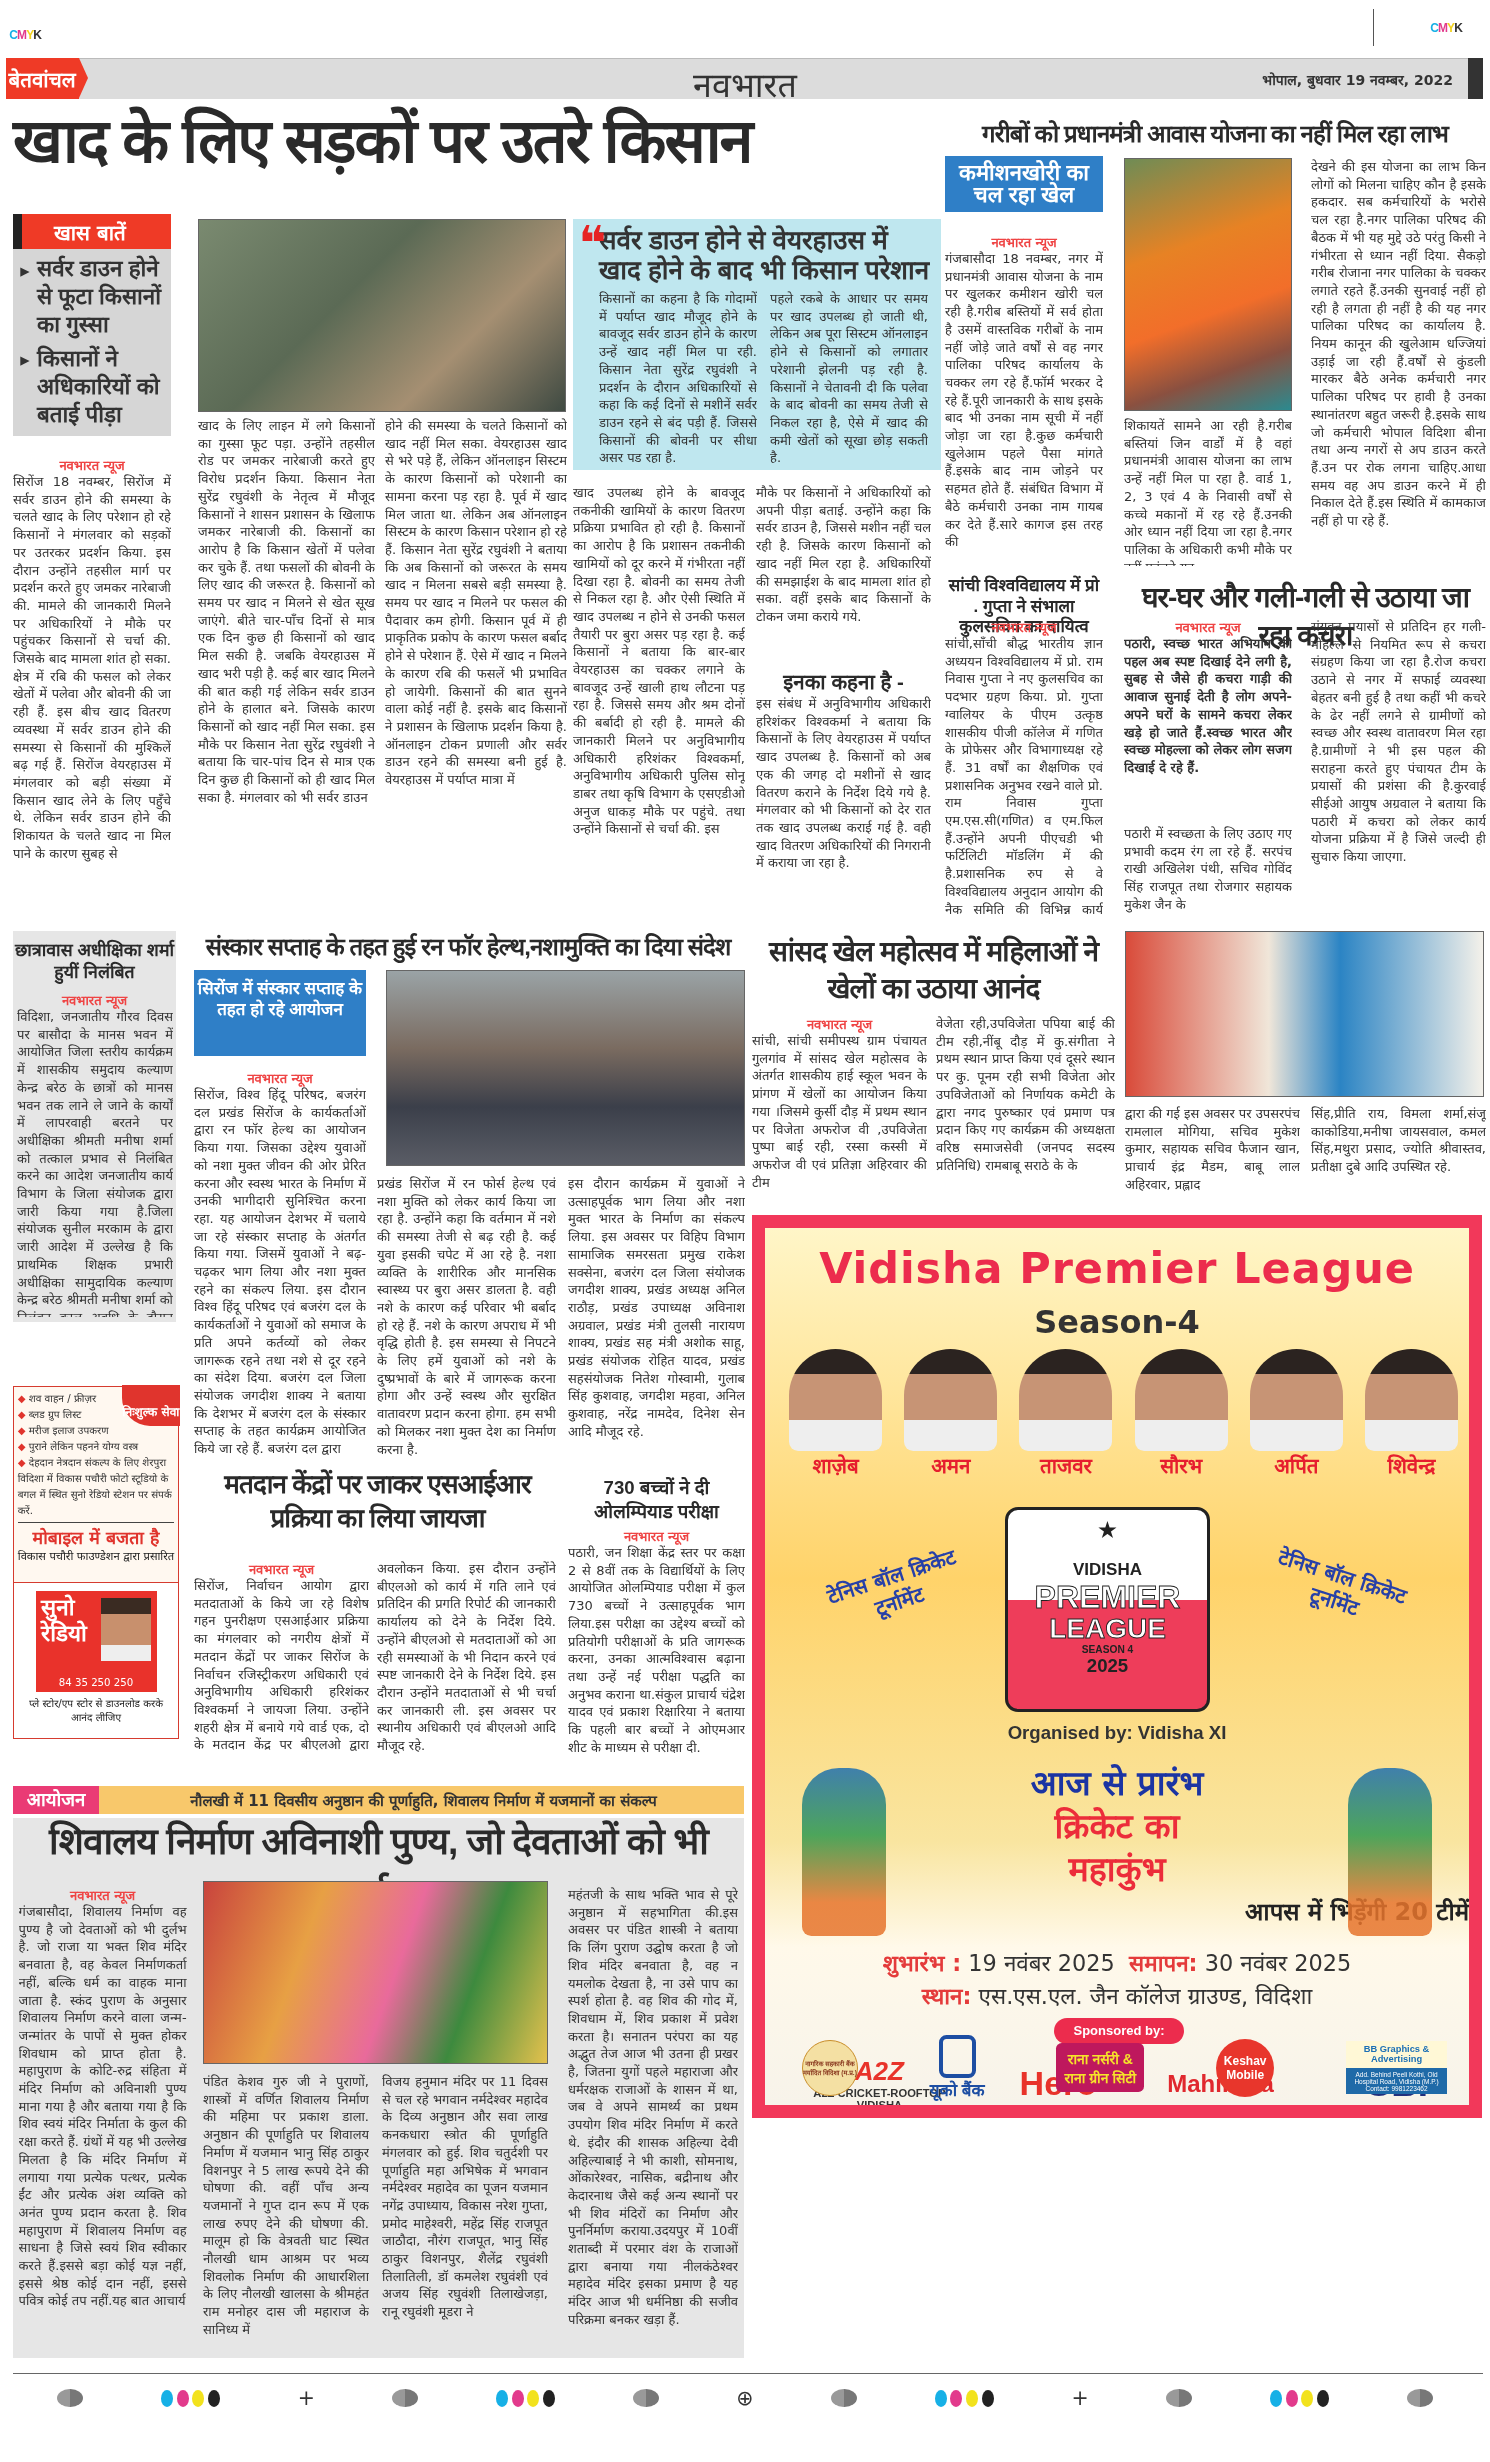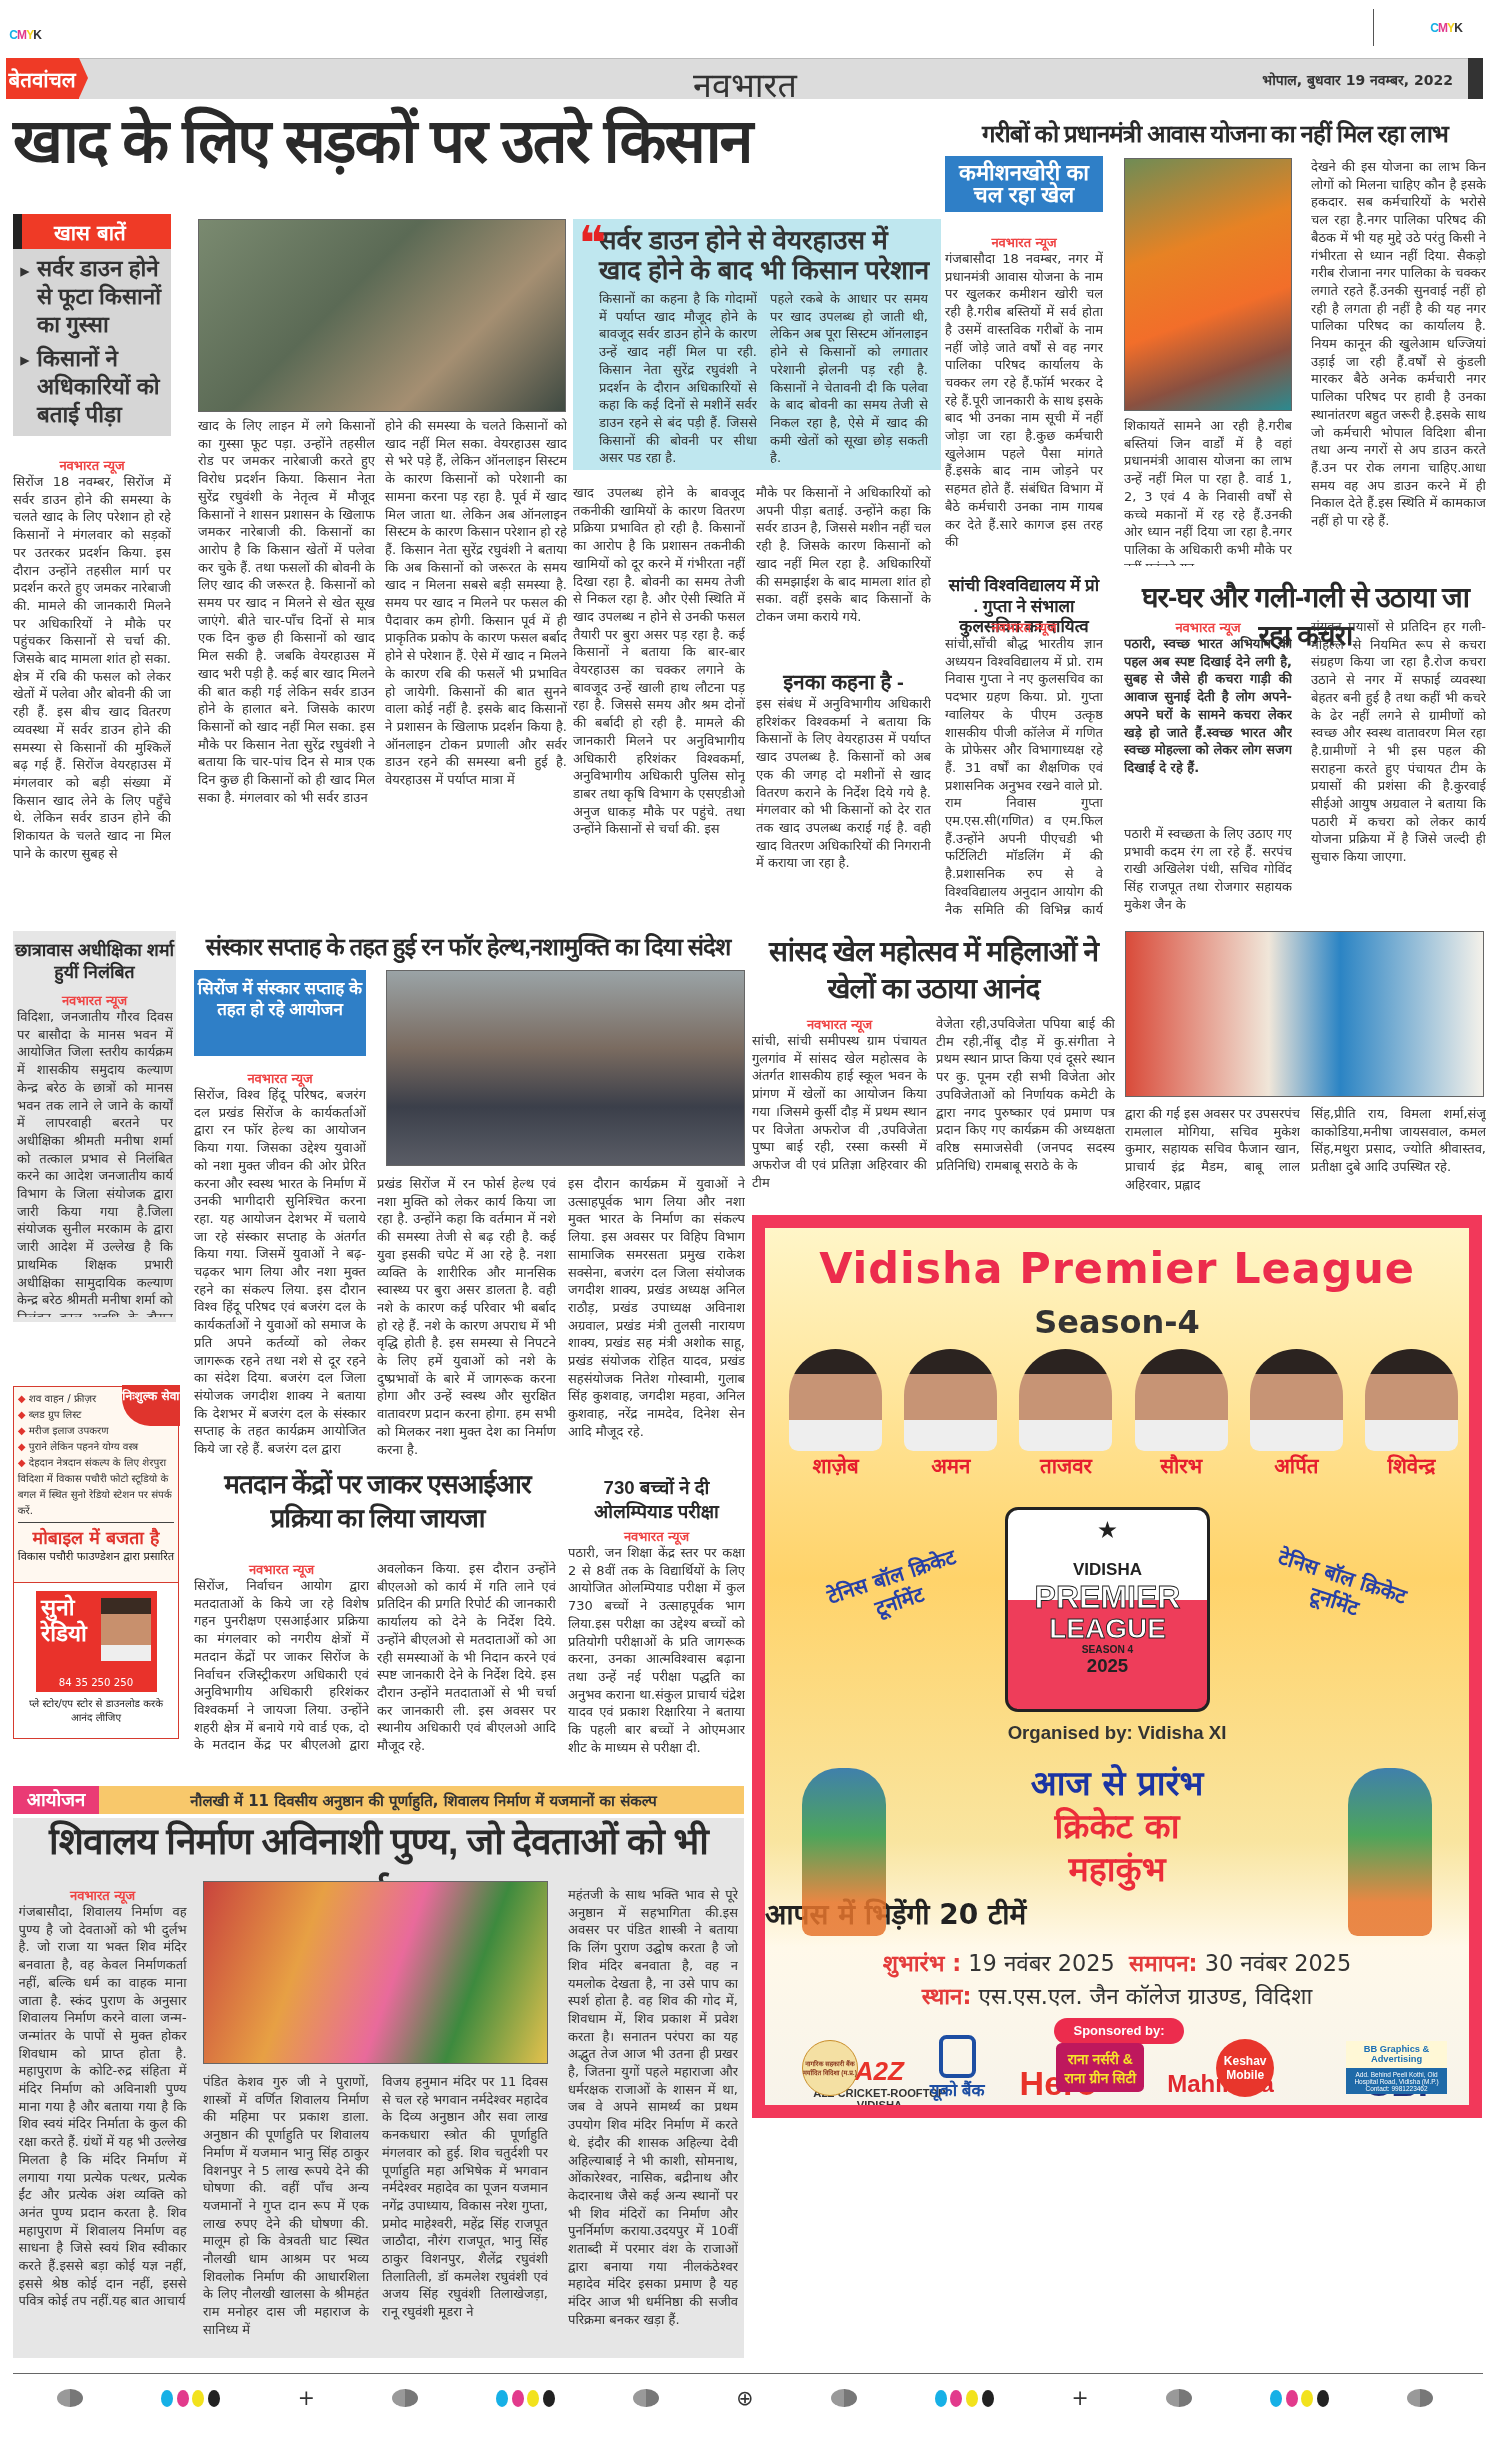--- a/index.html
+++ b/index.html
@@ -32,21 +32,21 @@
 .vpl-season{position:absolute;top:75px;width:100%;text-align:center;font-size:32px;font-weight:bold;color:#333}
 .players{position:absolute;top:121px;left:18.6px;width:680px;display:flex;justify-content:space-between}
 .player{width:104px;height:130px;position:relative}
 .player .face{width:93px;height:102px;margin:0 auto;border-radius:47px 47px 9.3px 9.3px;background:linear-gradient(#2b2320 0 25%,#c79475 25% 70%,#eee 70%)}
 .player .pname{position:absolute;bottom:0;width:100%;text-align:center;color:#e61e2e;font-size:20.5px;font-weight:bold}
 .logo-shield{position:absolute;left:240px;top:279px;width:205px;height:205px;background:linear-gradient(180deg,#fff 0 45%,#ee3d5a 45%);border:3.7px solid #222;border-radius:13px;text-align:center;color:#222;font-weight:bold;font-family:"Liberation Sans",sans-serif}
 .tennis{position:absolute;color:#2740a8;font-size:20.5px;font-weight:bold;line-height:26px;text-align:center}
 .org{position:absolute;top:494px;width:100%;text-align:center;font-size:18.6px;font-weight:bold;color:#333;font-family:"Liberation Sans",sans-serif}
 .aajse{position:absolute;top:531px;width:100%;text-align:center;font-size:34px;font-weight:bold;color:#1b34a3}
 .cricket-ka{position:absolute;top:577px;width:100%;text-align:center;font-size:34px;font-weight:bold;color:#ec2c3a;line-height:43px}
-.bhidengi{position:absolute;top:666px;width:100%;text-align:left;font-size:28px;font-weight:bold;color:#222}
+.bhidengi{position:absolute;top:666px;width:100%;text-align:right;font-size:24px;font-weight:bold;color:#222}
 .dates{position:absolute;top:719px;width:100%;text-align:center;font-size:22.4px;color:#333}
 .dates .r{color:#e43b3b;font-weight:bold}
 .venue{position:absolute;top:752px;width:100%;text-align:center;font-size:22.4px;color:#333}
 .sponsored{position:absolute;top:790px;left:289px;width:130px;height:26px;border-radius:13px;background:#ec2c4d;color:#fff;font-size:13px;font-weight:bold;text-align:center;line-height:26px;font-family:"Liberation Sans",sans-serif}
 .sp-row{position:absolute;left:9.3px;width:689px;display:flex;justify-content:space-around;align-items:center}
 .sp{font-weight:bold;font-family:"Liberation Sans",sans-serif;text-align:center}
 .regdots{display:flex;gap:3.7px}
 .regdots span{width:12px;height:17px;border-radius:50%}
 .grey-oval{width:26px;height:18.6px;border-radius:50%;background:linear-gradient(90deg,#999 50%,#777 50%)}
 .ayojan-bar{left:13px;top:1786px;width:731px;height:28px;background:#f8c86b}
@@ -107,21 +107,21 @@
 <div class="abs col-text" style="left:1124px;top:635px;width:168px;height:186px;font-weight:bold">पठारी, स्वच्छ भारत अभियान की पहल अब स्पष्ट दिखाई देने लगी है, सुबह से जैसे ही कचरा गाड़ी की आवाज सुनाई देती है लोग अपने-अपने घरों के सामने कचरा लेकर खड़े हो जाते हैं.स्वच्छ भारत और स्वच्छ मोहल्ला को लेकर लोग सजग दिखाई दे रहे हैं.</div>
 <div class="abs col-text" style="left:1124px;top:825px;width:168px;height:93px">पठारी में स्वच्छता के लिए उठाए गए प्रभावी कदम रंग ला रहे हैं. सरपंच राखी अखिलेश पंथी, सचिव गोविंद सिंह राजपूत तथा रोजगार सहायक मुकेश जैन के</div>
 <div class="abs col-text" style="left:1311px;top:618px;width:175px;height:300px">संयुक्त प्रयासों से प्रतिदिन हर गली-मोहल्ले से नियमित रूप से कचरा संग्रहण किया जा रहा है.रोज कचरा उठाने से नगर में सफाई व्यवस्था बेहतर बनी हुई है तथा कहीं भी कचरे के ढेर नहीं लगने से ग्रामीणों को स्वच्छ और स्वस्थ वातावरण मिल रहा है.ग्रामीणों ने भी इस पहल की सराहना करते हुए पंचायत टीम के प्रयासों की प्रशंसा की है.कुरवाई सीईओ आयुष अग्रवाल ने बताया कि पठारी में कचरा को लेकर कार्य योजना प्रक्रिया में है जिसे जल्दी ही सुचारु किया जाएगा.</div>
 
 <div class="abs greybox" style="left:13px;top:931px;width:163px;height:391px"></div>
 <div class="abs big-head" style="left:13px;top:939px;width:163px;font-size:17.7px;line-height:22.4px;letter-spacing:0;text-align:center">छात्रावास अधीक्षिका शर्मा हुयीं निलंबित</div>
 <div class="abs byline" style="left:13px;top:991px;width:163px">नवभारत न्यूज</div>
 <div class="abs col-text" style="left:17px;top:1008px;width:156px;height:309px">विदिशा, जनजातीय गौरव दिवस पर बासौदा के मानस भवन में आयोजित जिला स्तरीय कार्यक्रम में शासकीय समुदाय कल्याण केन्द्र बरेठ के छात्रों को मानस भवन तक लाने ले जाने के कार्यों में लापरवाही बरतने पर अधीक्षिका श्रीमती मनीषा शर्मा को तत्काल प्रभाव से निलंबित करने का आदेश जनजातीय कार्य विभाग के जिला संयोजक द्वारा जारी किया गया है.जिला संयोजक सुनील मरकाम के द्वारा जारी आदेश में उल्लेख है कि प्राथमिक शिक्षक प्रभारी अधीक्षिका सामुदायिक कल्याण केन्द्र बरेठ श्रीमती मनीषा शर्मा को निलंबन काल अवधि के दौरान नियमानुसार जीवन निर्वाह भत्ता की पात्रता होगी.</div>
 
 <div class="abs" style="left:13px;top:1386px;width:166px;height:197px;border:1.9px solid #d63b2f;background:#fff8f0;padding:3.7px">
-  <div style="position:absolute;right:-1.9px;top:-1.9px;width:58px;height:41px;background:#e0342d;color:#fff;font-size:12px;font-weight:bold;text-align:center;border-radius:0 0 0 28px;line-height:17px;padding-top:3px">निःशुल्क सेवा</div>
+  <div style="position:absolute;right:-1.9px;top:-1.9px;width:58px;height:41px;background:#e0342d;color:#fff;font-size:12px;font-weight:bold;text-align:center;border-radius:0 0 0 28px;line-height:17px;padding-top:19px">निःशुल्क सेवा</div>
   <div style="font-size:10.2px;line-height:16px;color:#333;width:158px">
     <div><span style="color:#e0342d">◆</span> <span>शव वाहन / फ्रीज़र</span></div>
     <div><span style="color:#e0342d">◆</span> <span>ब्लड ग्रुप लिस्ट</span></div>
     <div><span style="color:#e0342d">◆</span> <span>मरीज इलाज उपकरण</span></div>
     <div><span style="color:#e0342d">◆</span> <span>पुराने लेकिन पहनने योग्य वस्त्र</span></div>
     <div><span style="color:#e0342d">◆</span> <span>देहदान नेत्रदान संकल्प के लिए शेरपुरा विदिशा में विकास पचौरी फोटो स्टूडियो के बगल में स्थित सुनो रेडियो स्टेशन पर संपर्क करें.</span></div>
   </div>
   <div style="border-top:1.9px solid #444;margin-top:3.7px;padding-top:1.9px;color:#e0342d;font-weight:bold;font-size:17.7px;text-align:center">मोबाइल में बजता है</div>
   <div style="font-size:11.2px;text-align:center;line-height:15px">विकास पचौरी फाउण्डेशन द्वारा प्रसारित</div>
 </div>

